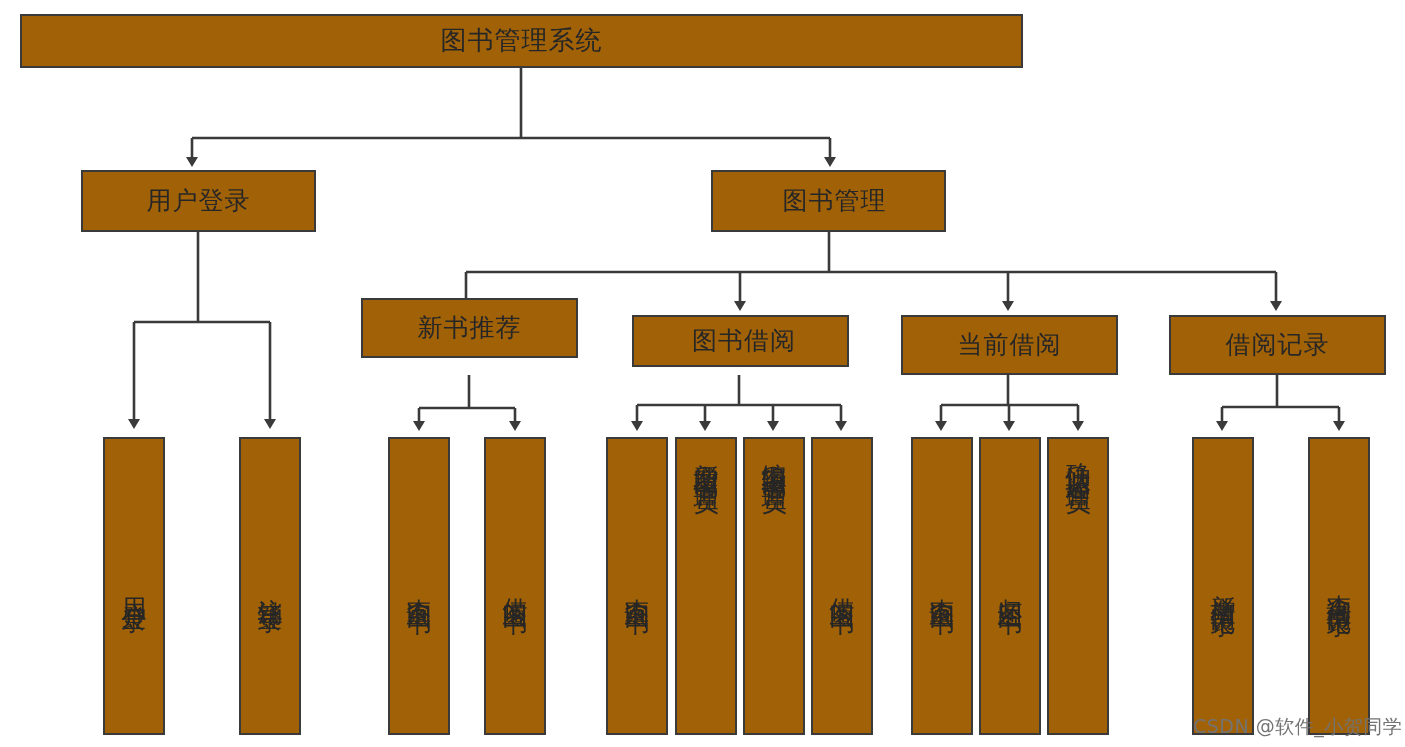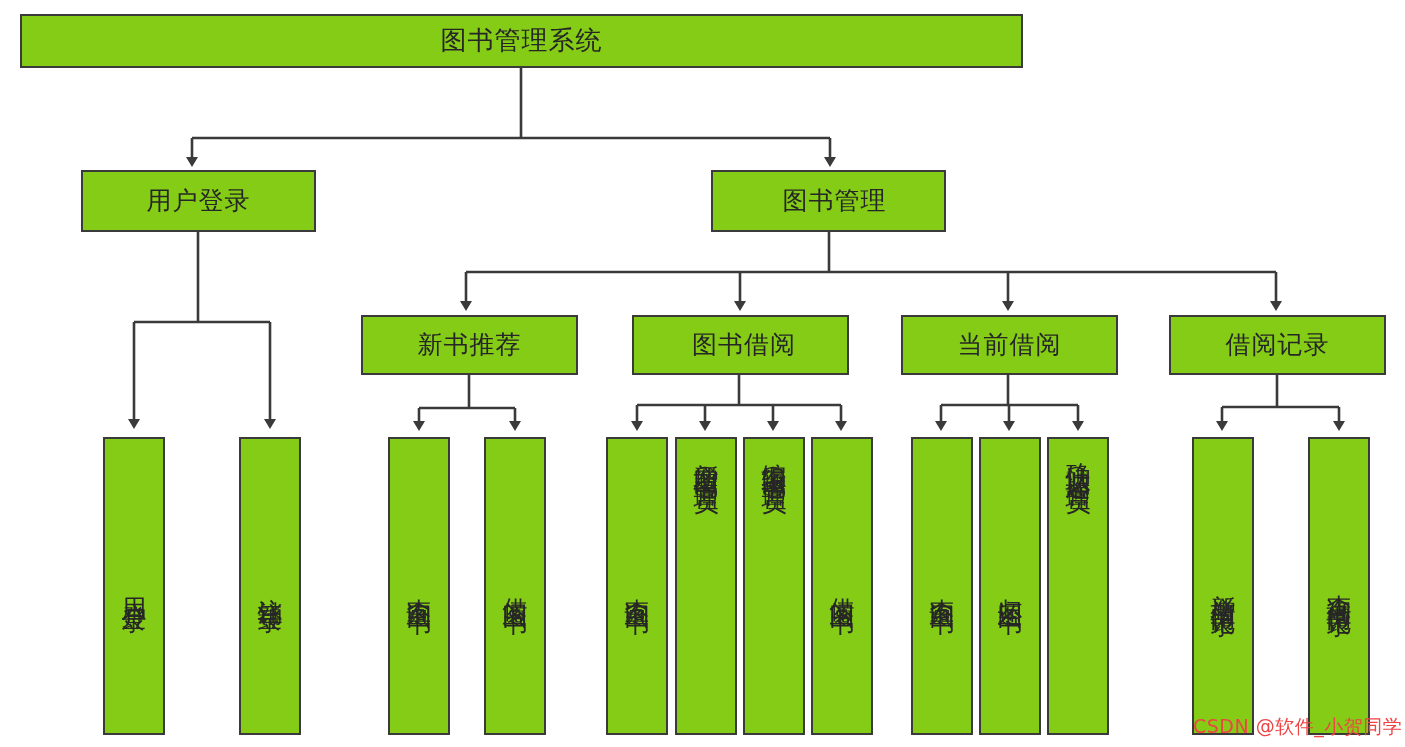--- a/index.html
+++ b/index.html
@@ -21,21 +21,21 @@
     position: absolute;
     left: 0;
     top: 0;
     width: 1405px;
     height: 747px;
     pointer-events: none;
   }
   .node {
     position: absolute;
     box-sizing: border-box;
-    background: #84cc16;
+    background: #a16207;
     border: 2px solid #3a3a3a;
     display: flex;
     align-items: center;
     justify-content: center;
     color: #1a1a1a;
     text-align: right;
   }
   .node .label {
     font-size: 25px;
     line-height: 1.15;
@@ -63,21 +63,21 @@
     white-space: nowrap;
     display: block;
   }
   .node.leaf.centered {
     align-items: center;
     padding-top: 0;
   }
   .watermark {
     position: absolute;
     font-size: 19px;
-    color: #ef4444;
+    color: #737373;
     white-space: nowrap;
     letter-spacing: 0.5px;
   }
 </style>
 </head>
 <body>
 
 <div id="canvas">
 
   <svg class="connectors" viewBox="0 0 1405 747">
@@ -134,24 +134,24 @@
     <span class="label">图书管理系统</span>
   </div>
 
   <div class="node lvl2" style="left:81px; top:170px; width:235px; height:62px;">
     <span class="label">用户登录</span>
   </div>
   <div class="node lvl2" style="left:711px; top:170px; width:235px; height:62px;padding-left:12px;">
     <span class="label">图书管理</span>
   </div>
 
-  <div class="node lvl3" style="left:361px; top:315px; width:217px; height:60px;">
+  <div class="node lvl3" style="left:361px; top:298px; width:217px; height:60px;">
     <span class="label">新书推荐</span>
   </div>
-  <div class="node lvl3" style="left:632px; top:315px; width:217px; height:60px;padding-left:7px;">
+  <div class="node lvl3" style="left:632px; top:315px; width:217px; height:52px;padding-left:7px;">
     <span class="label">图书借阅</span>
   </div>
   <div class="node lvl3" style="left:1169px; top:315px; width:217px; height:60px;">
     <span class="label">借阅记录</span>
   </div>
   <div class="node lvl3" style="left:901px; top:315px; width:217px; height:60px;">
     <span class="label">当前借阅</span>
   </div>
 
   <div class="node leaf centered" style="left:103px; top:437px; width:62px; height:298px;">

